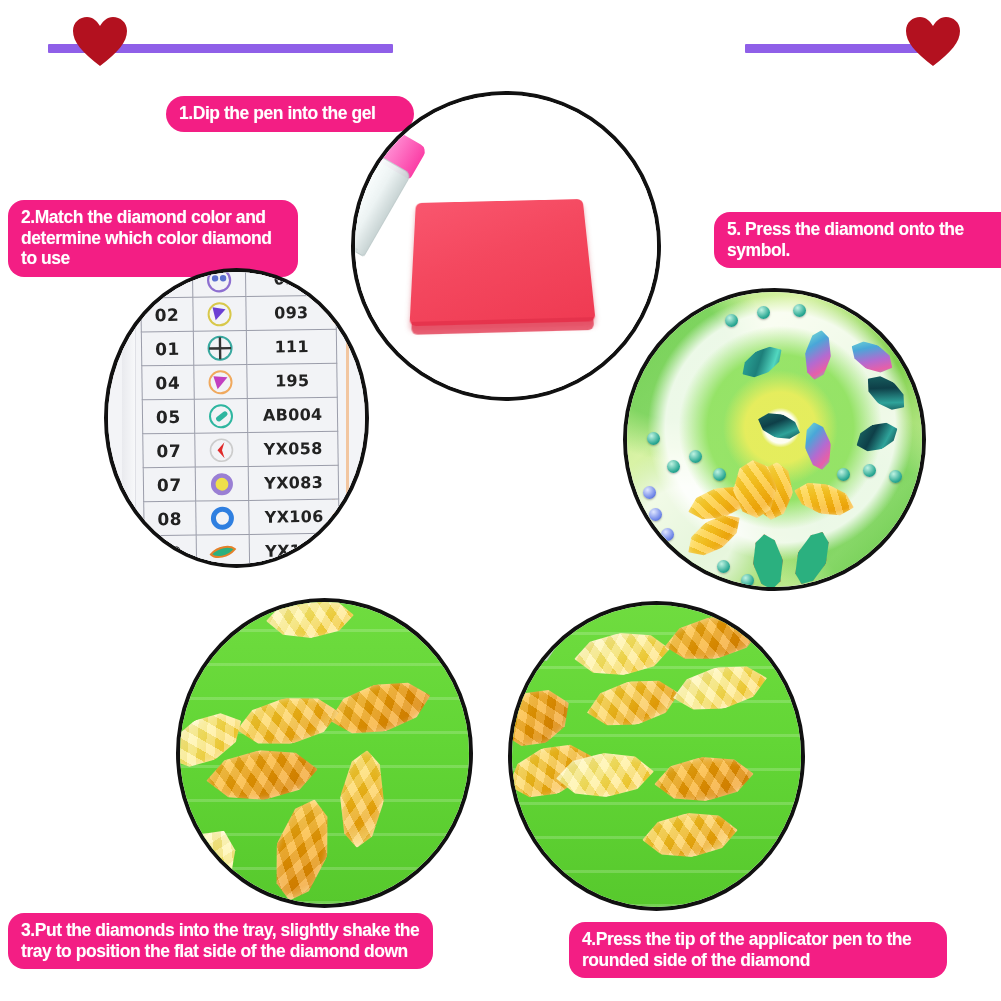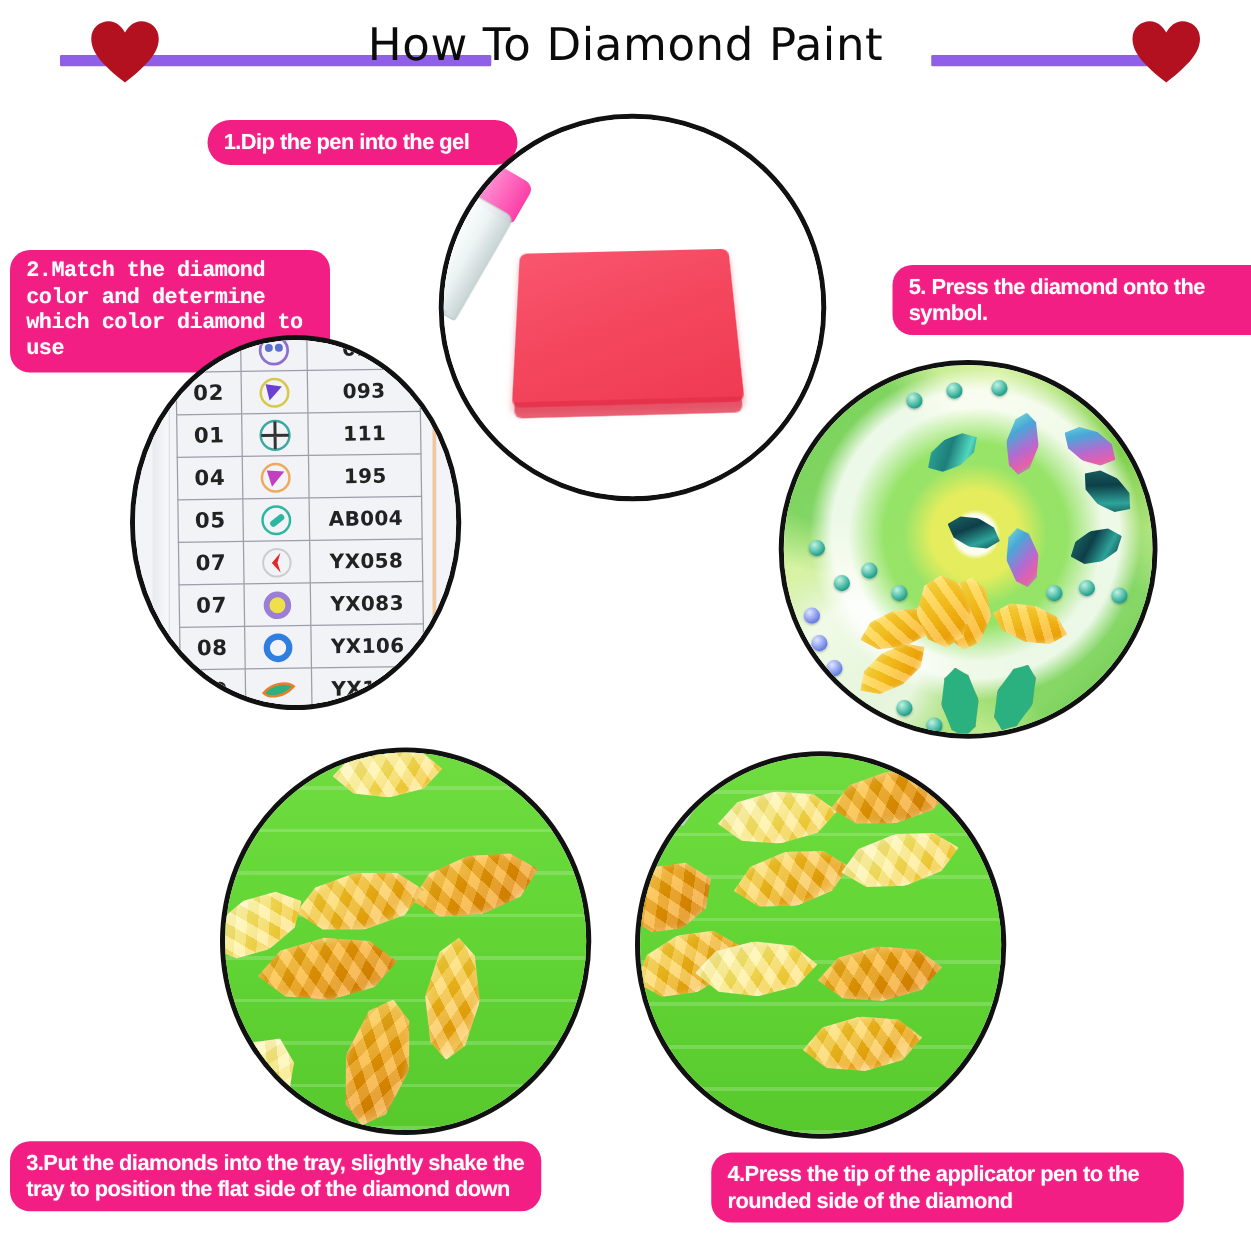--- a/index.html
+++ b/index.html
@@ -63,21 +63,21 @@
     font-weight: bold;
     font-size: 17.5px;
     line-height: 1.18;
     letter-spacing: -0.45px;
     padding: 7px 13px 8px 13px;
     box-sizing: border-box;
     text-shadow: 0 0 1px rgba(255,255,255,.35);
   }
 
   #label-1 { left: 166px; top: 96px;  width: 248px; border-radius: 18px; }
-  #label-2 { left: 8px;   top: 200px; width: 256px; font-family: Liberation Mono, monospace; }
+  #label-2 { left: 8px;   top: 200px; width: 290px; }
   #label-5 { left: 714px; top: 212px; width: 305px; }
   #label-3 { left: 8px;   top: 913px; width: 425px; }
   #label-4 { left: 569px; top: 922px; width: 378px; }
 
   
   .photo-circle {
     position: absolute;
     border-radius: 50%;
     border: 4px solid #111111;
     overflow: hidden;
@@ -286,21 +286,20 @@
     <svg viewBox="0 0 56 52" xmlns="http://www.w3.org/2000/svg">
       <path d="M28 50 C10 36 1 26 1 15 C1 6 8 1 15 1 C21 1 25 5 28 10 C31 5 35 1 41 1 C48 1 55 6 55 15 C55 26 46 36 28 50 Z" fill="#b3111f"></path>
     </svg>
   </div>
   <div class="heart right">
     <svg viewBox="0 0 56 52" xmlns="http://www.w3.org/2000/svg">
       <path d="M28 50 C10 36 1 26 1 15 C1 6 8 1 15 1 C21 1 25 5 28 10 C31 5 35 1 41 1 C48 1 55 6 55 15 C55 26 46 36 28 50 Z" fill="#b3111f"></path>
     </svg>
   </div>
 
-  <div id="page-title">How To Diamond Paint</div>
 </div>
 
 <div class="callout" id="label-1">1.Dip the pen into the gel</div>
 <div class="callout" id="label-2">2.Match the diamond color and determine which color diamond to use</div>
 <div class="callout" id="label-5">5.  Press the diamond onto the symbol.</div>
 <div class="callout" id="label-3">3.Put the diamonds into the tray, slightly shake the tray to position the flat side of the diamond down</div>
 <div class="callout" id="label-4">4.Press the tip of the applicator pen to the rounded side of the diamond</div>
 
 <div class="photo-circle" id="circle-1">
   <div class="photo-inner">

